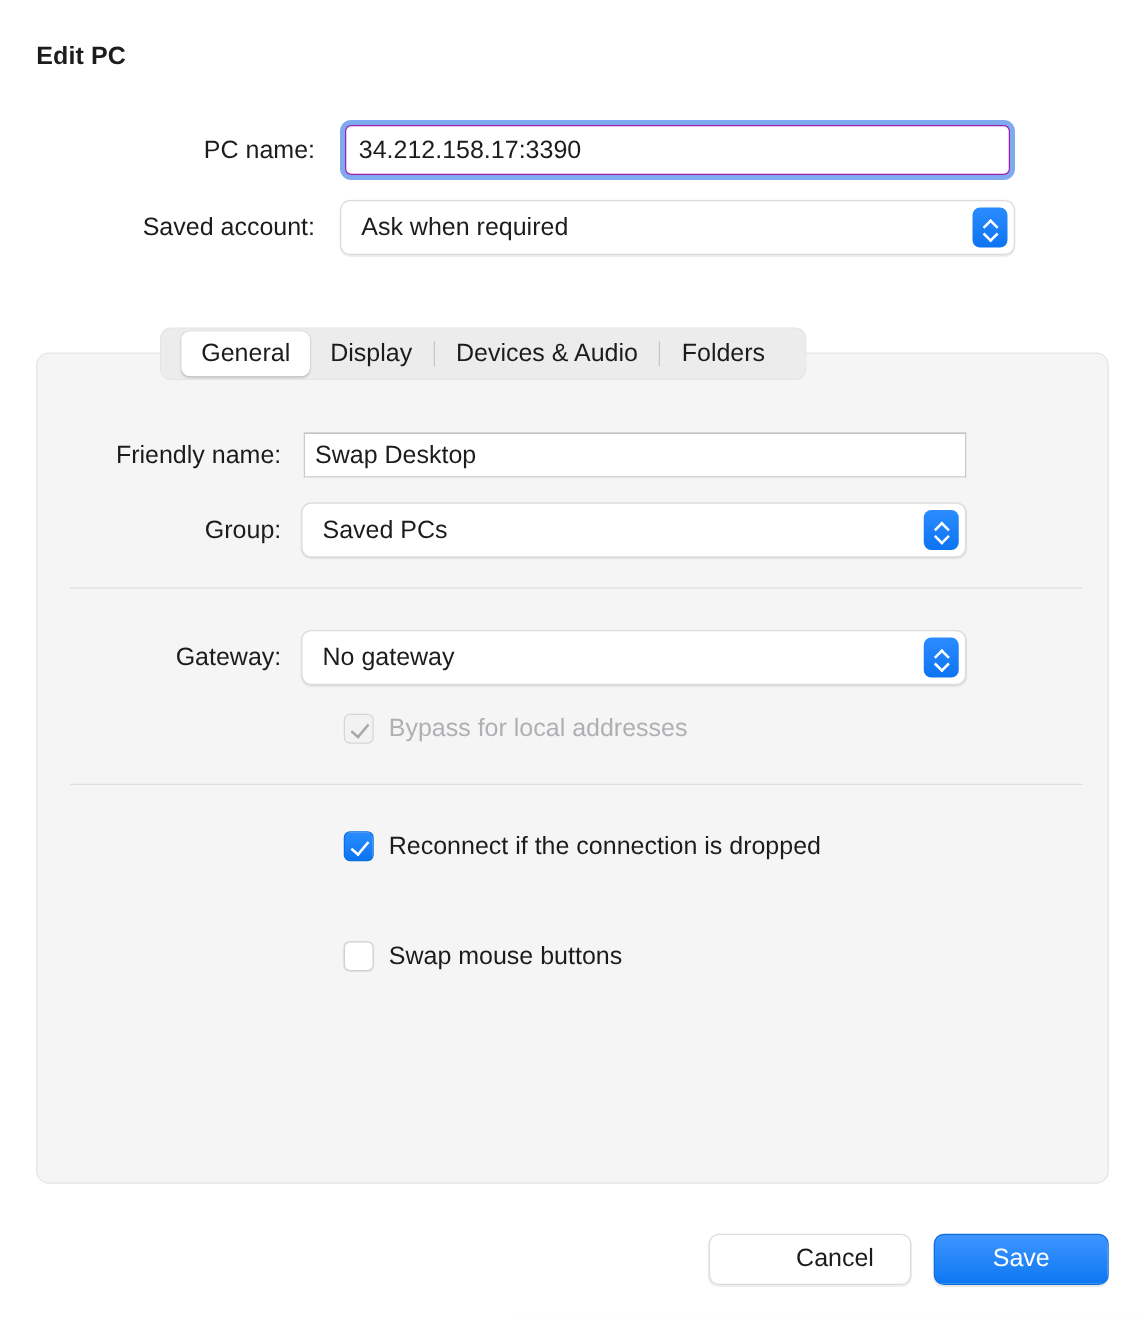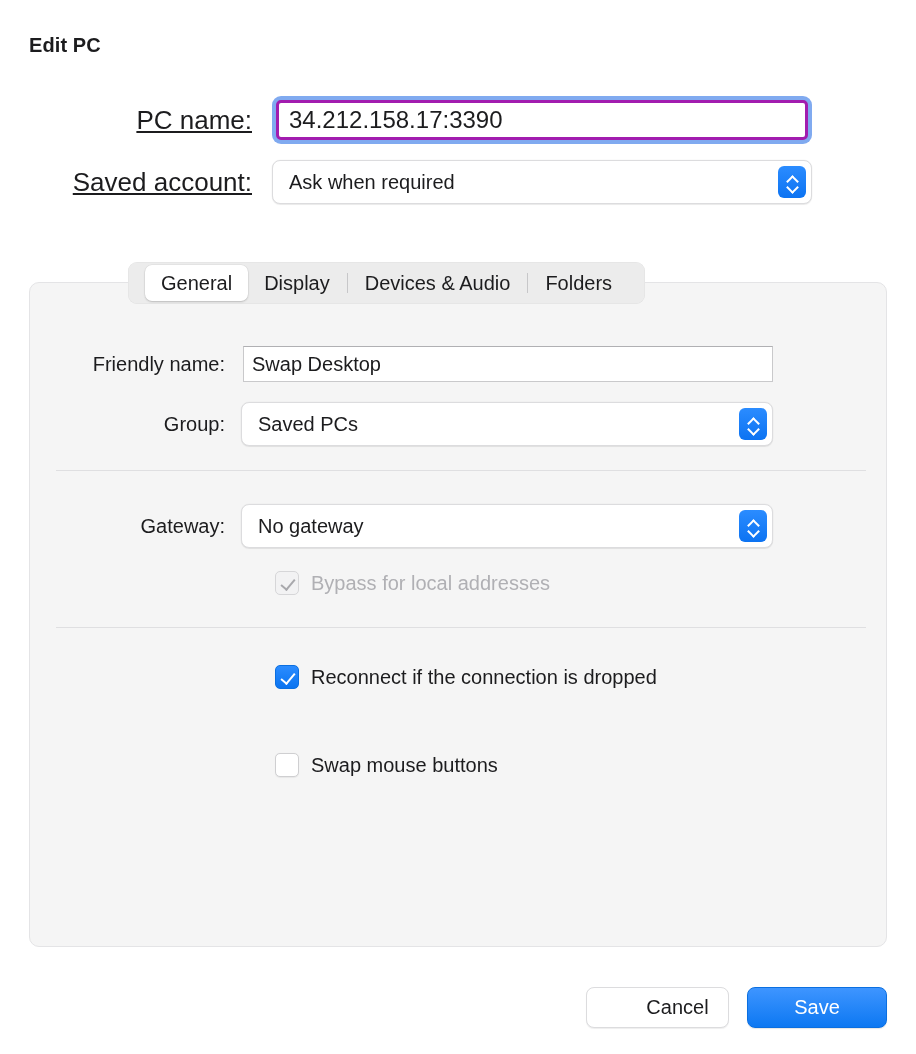--- a/index.html
+++ b/index.html
@@ -27,48 +27,47 @@
     letter-spacing: 0.1px;
   }
 
   
   .form-row {
     position: absolute;
     display: flex;
     align-items: center;
   }
   .row-label {
-    font-size: 26px;
+    font-size: 20px;
     color: #1c1c1e;
     text-align: right;
     white-space: nowrap;
-    text-decoration: underline;
   }
 
   
   .row-pcname { left: 0; top: 96px; width: 916px; }
   .row-pcname .row-label { width: 252px; }
 
   .focus-wrap {
     margin-left: 20px;
     width: 540px;
     padding: 4px;
     border-radius: 9px;
     background: #80aaf0;
   }
   .text-field-focused {
     width: 100%;
     height: 40px;
     background: #ffffff;
-    border: 3px solid #a21caf;
+    border: 1px solid #a21caf;
     border-radius: 5px;
     display: flex;
     align-items: center;
     padding: 0 10px;
-    font-size: 24px;
+    font-size: 20px;
     color: #1c1c1e;
   }
 
   
   .row-useraccount { left: 0; top: 160px; width: 916px; }
   .row-useraccount .row-label { width: 252px; }
 
   .popup-button {
     position: relative;
     height: 44px;
@@ -266,21 +265,21 @@
   .btn {
     height: 41px;
     border-radius: 8px;
     display: flex;
     align-items: center;
     justify-content: center;
     font-size: 20px;
     white-space: nowrap;
   }
   .btn-cancel {
-    width: 143px;
+    width: 162px;
     background: #ffffff;
     border: 1px solid #dcdcde;
     color: #1c1c1e;
     box-shadow: 0 1px 1px rgba(0,0,0,0.07);
     padding-left: 40px;
   }
   .btn-save {
     width: 140px;
     background: linear-gradient(180deg, #3e95ff 0%, #0d78f2 100%);
     color: #ffffff;

